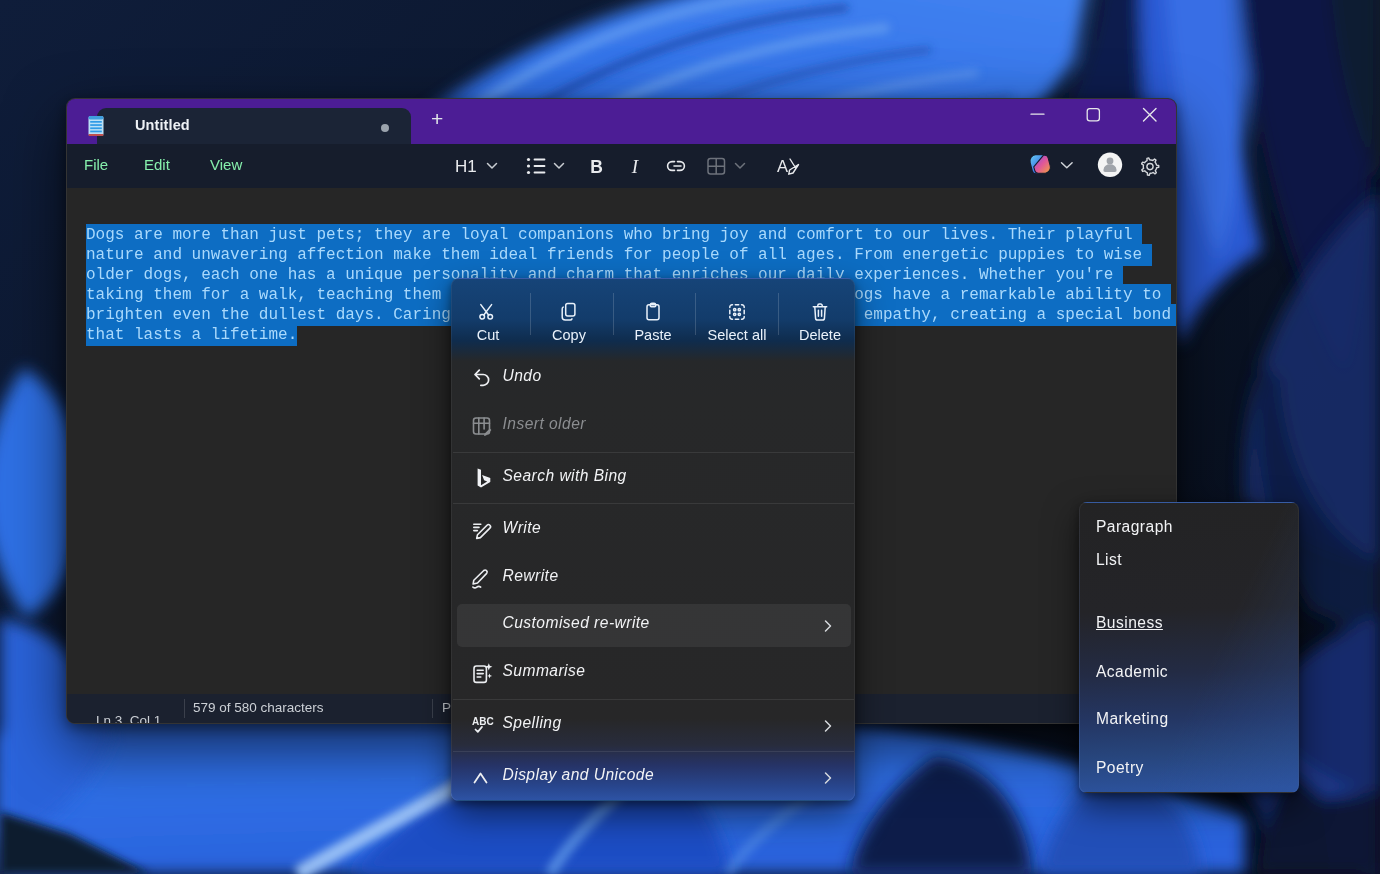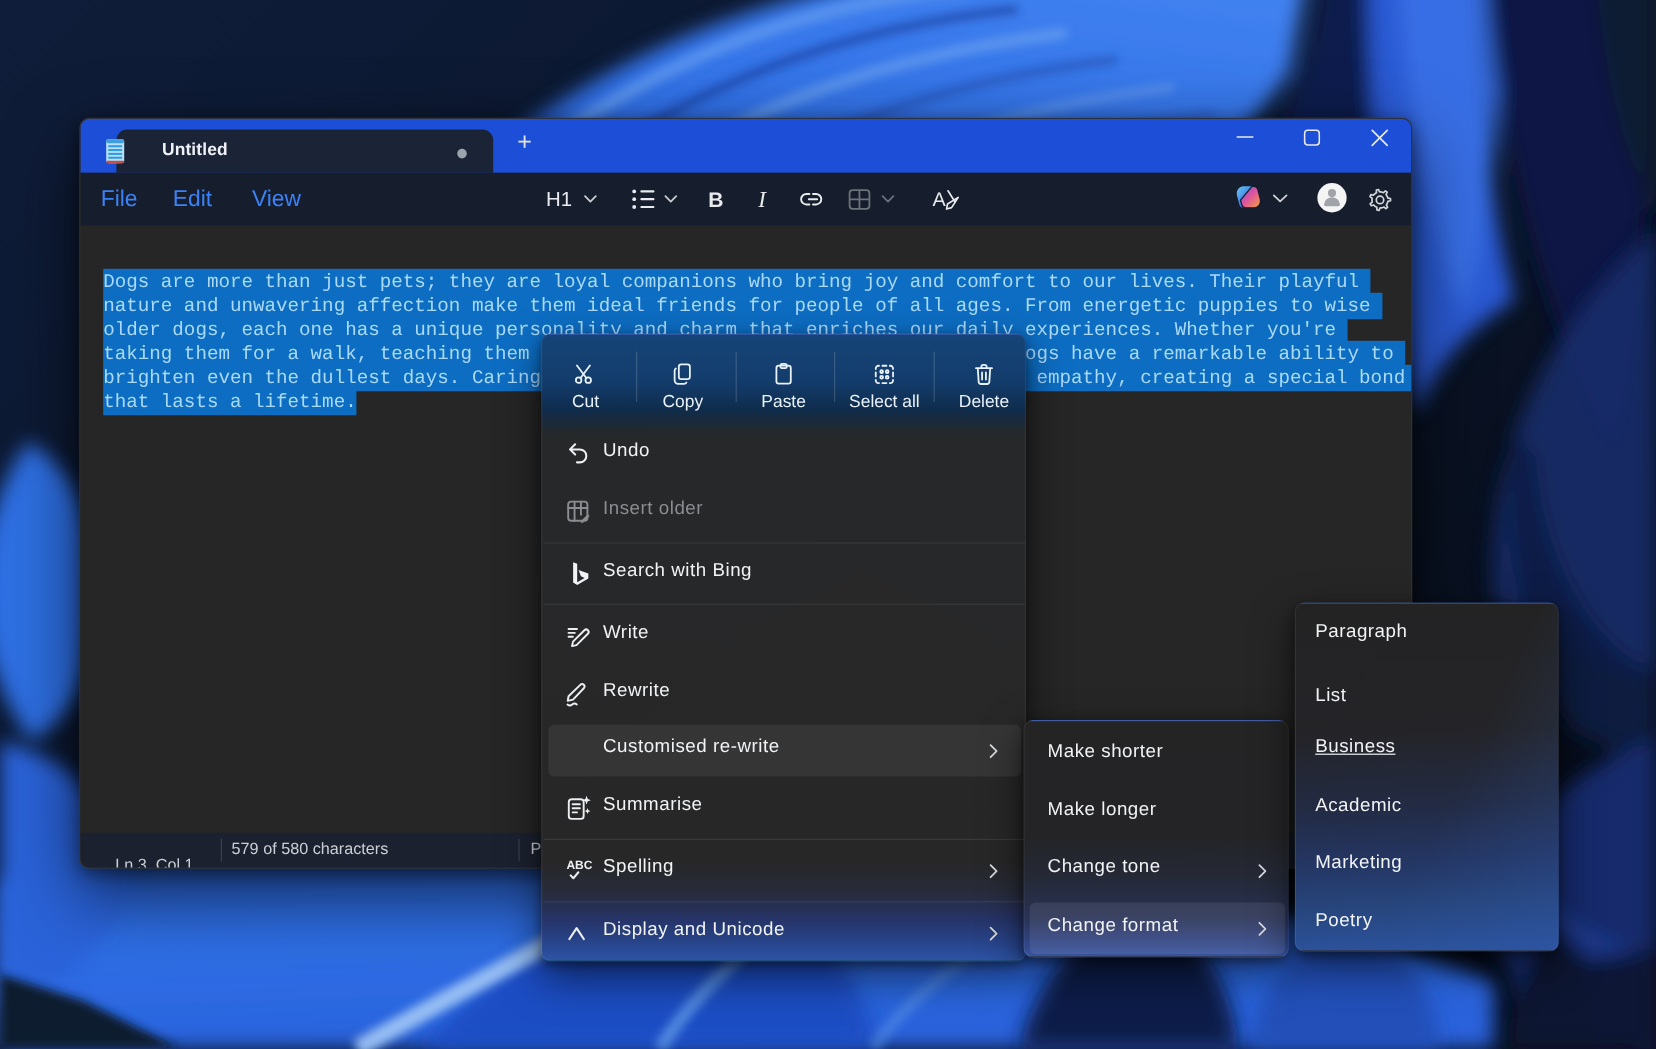--- a/index.html
+++ b/index.html
@@ -4,42 +4,42 @@
 <style>
   * { margin:0; padding:0; box-sizing:border-box; }
   html,body { width:1380px; height:874px; overflow:hidden; background:#0a1326;
     font-family:"Liberation Sans", sans-serif; }
   #stage { position:relative; width:1380px; height:874px; overflow:hidden; }
   .abs { position:absolute; }
   
   #win { position:absolute; left:66px; top:98px; width:1111px; height:626px;
     border-radius:9px; background:#262626; box-shadow:0 22px 60px rgba(0,0,0,.62), 0 4px 14px rgba(0,0,0,.45);
     overflow:hidden; border:1px solid rgba(255,255,255,.065); }
-  #titlebar { position:absolute; left:0; top:0; width:100%; height:44.5px; background:#1d4ed8; }
+  #titlebar { position:absolute; left:0; top:0; width:100%; height:44.5px; background:#4c1d95; }
   #tab { position:absolute; left:30px; top:9px; width:314px; height:35.5px; background:#1b2436;
     border-radius:9px 9px 0 0; }
   #tab .tabtxt { position:absolute; left:38px; top:9px; font-size:14.5px; font-weight:700; color:#eef1f5; letter-spacing:.1px;}
   #tab .dot { position:absolute; right:22px; top:16px; width:8px; height:8px; border-radius:50%; background:#9ba3ad; }
   #menubar { position:absolute; left:0; top:44.5px; width:100%; height:44px; background:#161d2c; }
-  .mtxt { position:absolute; top:12px; font-size:19px; color:#3b82f6; }
+  .mtxt { position:absolute; top:12px; font-size:15px; color:#86efac; }
   #editor { position:absolute; left:0; top:88.5px; width:100%; height:508.5px; background:#262626; }
   #edtext { position:absolute; left:19px; top:37px; font-family:"Liberation Mono", monospace;
     font-size:16px; line-height:20px; white-space:pre; color:#a9d9fc; }
   #edtext span { background:#0d6dc3; padding:2px 0; }
   #statusbar { position:absolute; left:0; bottom:0; width:100%; height:29px; background:#1b212f;
     color:#ccd0d6; font-size:13.5px; }
   #statusbar .sep { position:absolute; top:5px; width:1px; height:19px; background:rgba(255,255,255,.14); }
   
   .menu { position:absolute; border-radius:8px; border:1px solid rgba(255,255,255,.055);
     box-shadow:0 14px 34px rgba(0,0,0,.55), 0 3px 9px rgba(0,0,0,.4); overflow:hidden; }
   #cmenu { left:451px; top:278px; width:404px; height:523px;
     background:linear-gradient(180deg,#164478 0px,#133c6b 40px,#0f2c4d 62px,#26282a 82px,#272829 120px,#272728 440px,#282c3c 466px,#263366 486px,#28468e 508px,#2e55a8 523px);
   }
   .row { position:absolute; left:5px; width:394px; height:44px; border-radius:5px; }
-  .row .label { position:absolute; left:45.5px; top:10.5px; font-size:15.6px; color:#f2f3f5; letter-spacing:.45px; }
+  .row .label { position:absolute; left:45.5px; top:10.5px; font-size:15.6px; color:#f2f3f5; letter-spacing:.45px;font-style:italic; }
   .row .ric { position:absolute; left:11px; top:8px; width:28px; height:28px; }
   .row .chev { position:absolute; right:16px; top:13px; }
   .hsep { position:absolute; left:1px; width:402px; height:1px; background:rgba(255,255,255,.085); }
   
   #cmdrow { position:absolute; left:0; top:2px; width:404px; height:66px; }
   .cmd { position:absolute; top:19px; width:76px; text-align:center; color:#eaf2fb; font-size:14.5px; }
   .cmd svg { display:block; margin:0 auto 3px auto; }
   .vsep { position:absolute; top:12px; width:1px; height:42px; background:rgba(255,255,255,.16); }
   
   #sub1 { left:853px; top:600px; width:221px; height:198px;
@@ -332,46 +332,26 @@
       <svg class="ric" viewBox="0 0 28 28" fill="none" stroke="#eceef1" stroke-width="1.8" stroke-linecap="round" stroke-linejoin="round">
         <path d="M6.5 18.5 L12.5 9.5 L18.5 18.5"></path>
       </svg>
       <div class="label">Display and Unicode</div>
       <svg class="chev" width="14" height="18" viewBox="0 0 14 18" fill="none" stroke="#d6d9dd" stroke-width="1.5" stroke-linecap="round" stroke-linejoin="round">
           <path d="M4.5 4 l5 5 -5 5"></path>
         </svg>
     </div>
   </div>
 
-  <div id="sub1" class="menu">
-    <div class="srow" style="top:6.5px;">
-        <div class="label" style="left:15px;">Make shorter</div>
-      </div>
-    <div class="srow" style="top:54.5px;">
-        <div class="label" style="left:15px;">Make longer</div>
-      </div>
-    <div class="srow" style="top:102.5px;">
-        <div class="label" style="left:15px;">Change tone</div>
-      <svg class="chev" width="14" height="18" viewBox="0 0 14 18" fill="none" stroke="#d6d9dd" stroke-width="1.5" stroke-linecap="round" stroke-linejoin="round">
-          <path d="M4.5 4 l5 5 -5 5"></path>
-        </svg>
-    </div>
-    <div class="srow" style="top:151px;height:43px;background:rgba(255,255,255,.085);">
-        <div class="label" style="left:15px;">Change format</div>
-      <svg class="chev" width="14" height="18" viewBox="0 0 14 18" fill="none" stroke="#d6d9dd" stroke-width="1.5" stroke-linecap="round" stroke-linejoin="round">
-          <path d="M4.5 4 l5 5 -5 5"></path>
-        </svg>
-    </div>
-  </div>
 
   <div id="sub2" class="menu">
     <div class="srow" style="top:4.5px;">
         <div class="label" style="left:12px;">Paragraph</div>
       </div>
-    <div class="srow" style="top:57px;">
+    <div class="srow" style="top:37px;">
         <div class="label" style="left:12px;">List</div>
       </div>
     <div class="srow" style="top:100.8px;">
         <div class="label" style="left:12px;text-decoration:underline;">Business</div>
       </div>
     <div class="srow" style="top:149.2px;">
         <div class="label" style="left:12px;">Academic</div>
       </div>
     <div class="srow" style="top:196.8px;">
         <div class="label" style="left:12px;">Marketing</div>

